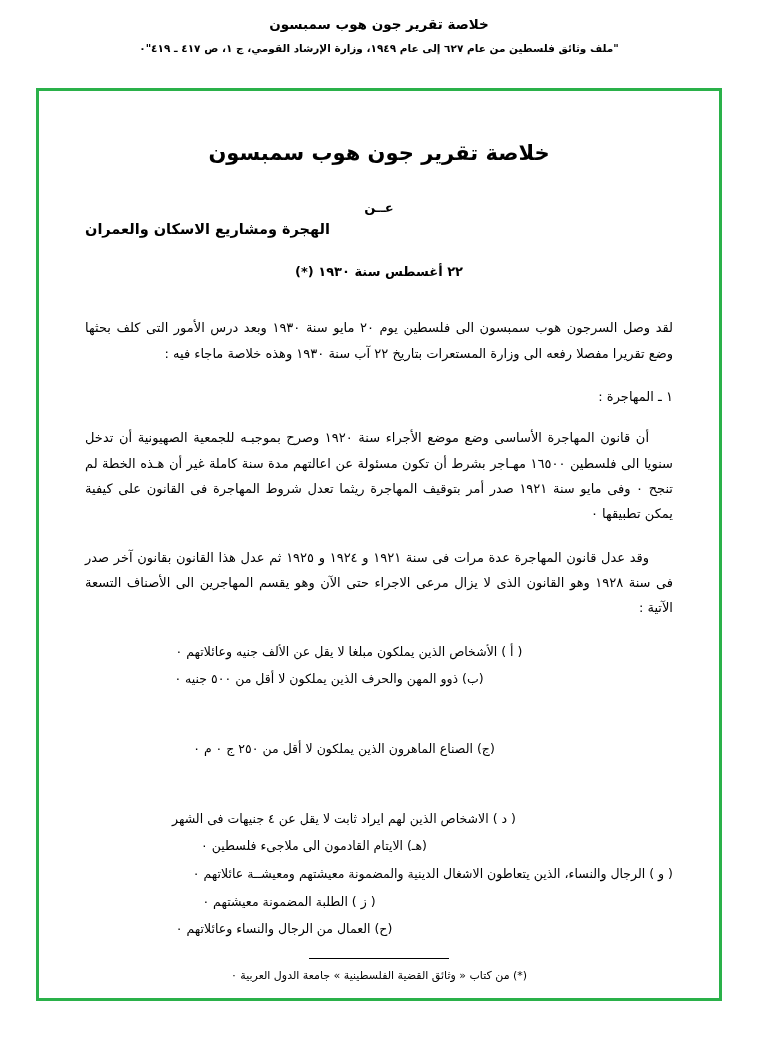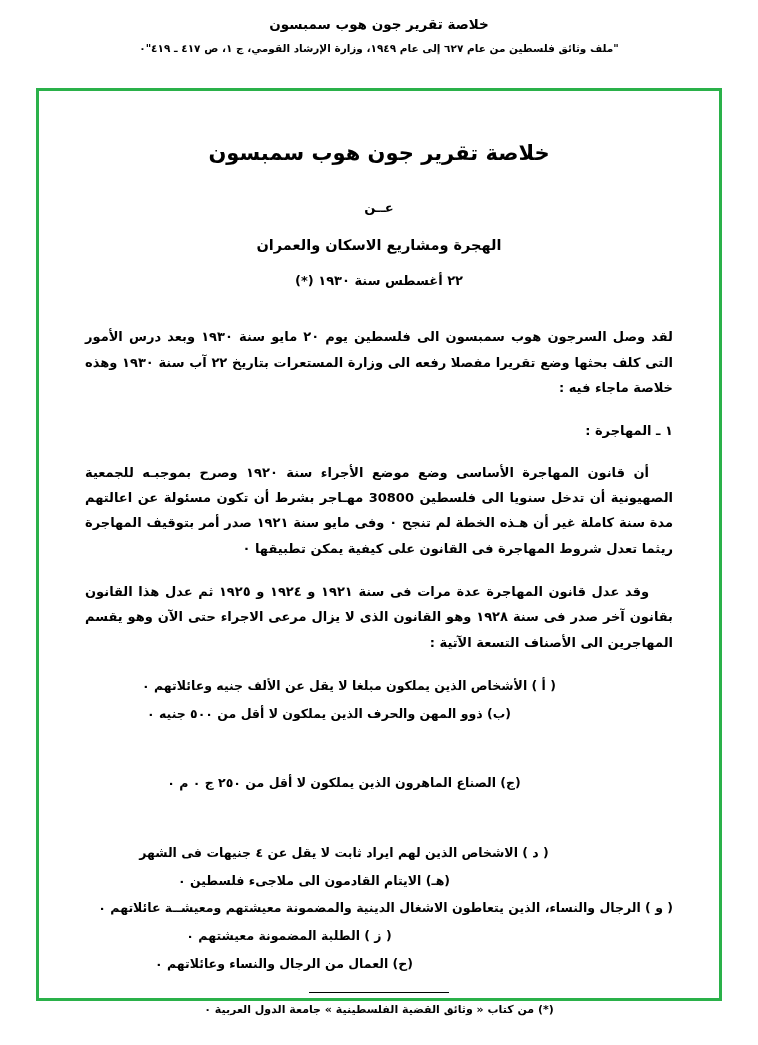--- a/index.html
+++ b/index.html
@@ -68,42 +68,41 @@
     line-height: 1.4;
   }
   .doc-sub1 {
     text-align: center;
     font-size: 13px;
     font-weight: bold;
     color: #000;
     margin-top: 32px;
   }
   .doc-sub2 {
-    text-align: center;
+    text-align: left;
     font-size: 14.5px;
     font-weight: bold;
     color: #000;
-    margin-top: 22px;
+    margin-top: 6px;
   }
   .doc-date {
     text-align: center;
     font-size: 13px;
     font-weight: bold;
     color: #000;
-    margin-top: 20px;
+    margin-top: 27px;
   }
   
   .body-block {
     margin-top: 36px;
     font-size: 13px;
     line-height: 1.95;
     color: #000;
     text-align: justify;
     text-justify: inter-word;
-    font-weight: bold;
   }
   .para {
     margin: 0 0 18px 0;
     text-align: justify;
   }
   .para.indent { text-indent: 24px; }
   .section-head {
     margin: 4px 0 16px 0;
     font-size: 13px;
     text-align: right;
@@ -158,21 +157,21 @@
       <div class="doc-sub1">عــن</div>
       <div class="doc-sub2">الهجرة ومشاريع الاسكان والعمران</div>
       <div class="doc-date">٢٢ أغسطس سنة ١٩٣٠ (*)</div>
 
       <div class="body-block">
 
         <p class="para">لقد وصل السرجون هوب سمبسون الى فلسطين يوم ٢٠ مايو سنة ١٩٣٠ وبعد درس الأمور التى كلف بحثها وضع تقريرا مفصلا رفعه الى وزارة المستعرات بتاريخ ٢٢ آب سنة ١٩٣٠ وهذه خلاصة ماجاء فيه :</p>
 
         <div class="section-head">١ ـ المهاجرة :</div>
 
-        <p class="para indent">أن قانون المهاجرة الأساسى وضع موضع الأجراء سنة ١٩٢٠ وصرح بموجبـه للجمعية الصهيونية أن تدخل سنويا الى فلسطين 30800 مهـاجر بشرط أن تكون مسئولة عن اعالتهم مدة سنة كاملة غير أن هـذه الخطة لم تنجح ٠ وفى مايو سنة ١٩٢١ صدر أمر بتوقيف المهاجرة ريثما تعدل شروط المهاجرة فى القانون على كيفية يمكن تطبيقها ٠</p>
+        <p class="para indent">أن قانون المهاجرة الأساسى وضع موضع الأجراء سنة ١٩٢٠ وصرح بموجبـه للجمعية الصهيونية أن تدخل سنويا الى فلسطين ١٦٥٠٠ مهـاجر بشرط أن تكون مسئولة عن اعالتهم مدة سنة كاملة غير أن هـذه الخطة لم تنجح ٠ وفى مايو سنة ١٩٢١ صدر أمر بتوقيف المهاجرة ريثما تعدل شروط المهاجرة فى القانون على كيفية يمكن تطبيقها ٠</p>
 
         <p class="para indent">وقد عدل قانون المهاجرة عدة مرات فى سنة ١٩٢١ و ١٩٢٤ و ١٩٢٥ ثم عدل هذا القانون بقانون آخر صدر فى سنة ١٩٢٨ وهو القانون الذى لا يزال مرعى الاجراء حتى الآن وهو يقسم المهاجرين الى الأصناف التسعة الآتية :</p>
 
         <ul class="list">
           <li class="pad-b">( أ )  الأشخاص الذين يملكون مبلغا لا يقل عن الألف جنيه وعائلاتهم ٠</li>
           <li class="pad-c">(ب)  ذوو المهن والحرف الذين يملكون لا أقل من ٥٠٠ جنيه ٠</li>
           <li class="pad-d">(ج)  الصناع الماهرون الذين يملكون لا أقل من ٢٥٠ ج ٠ م ٠</li>
           <li class="pad-d">( د )  الاشخاص الذين لهم ايراد ثابت لا يقل عن ٤ جنيهات فى الشهر</li>
           <li class="pad-e">(هـ)  الايتام القادمون الى ملاجىء فلسطين ٠</li>
           <li class="just pad-f">( و )  الرجال والنساء، الذين يتعاطون الاشغال الدينية والمضمونة معيشتهم ومعيشــة عائلاتهم ٠</li>

